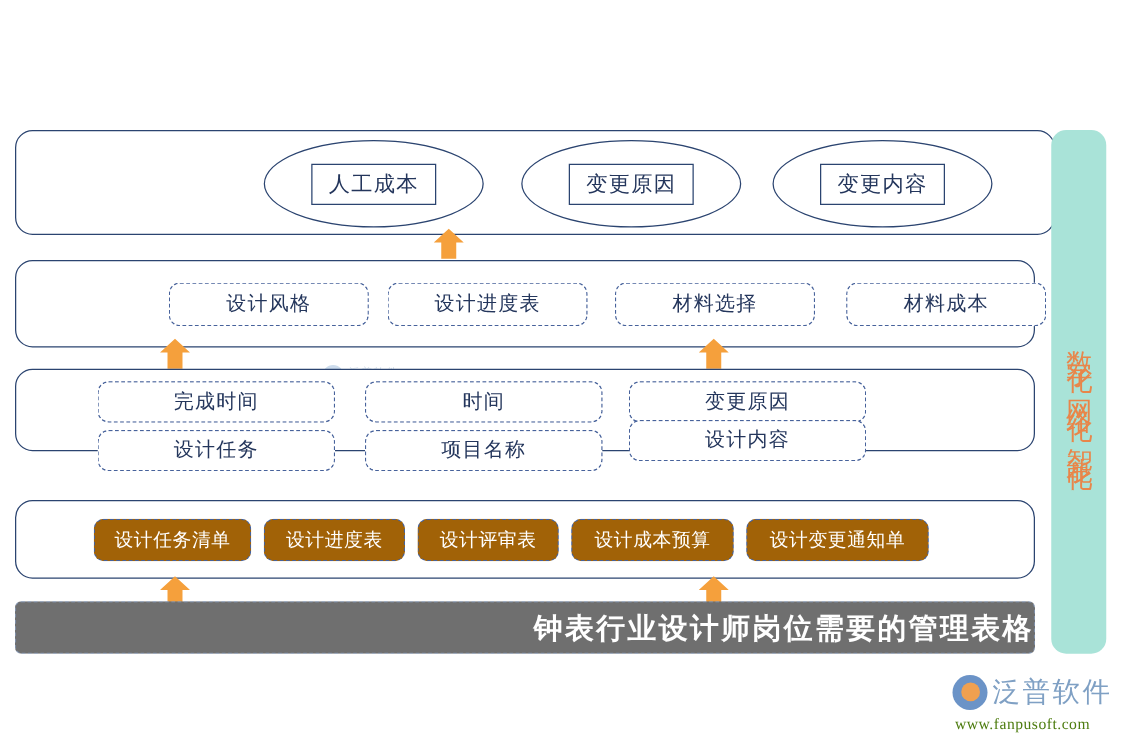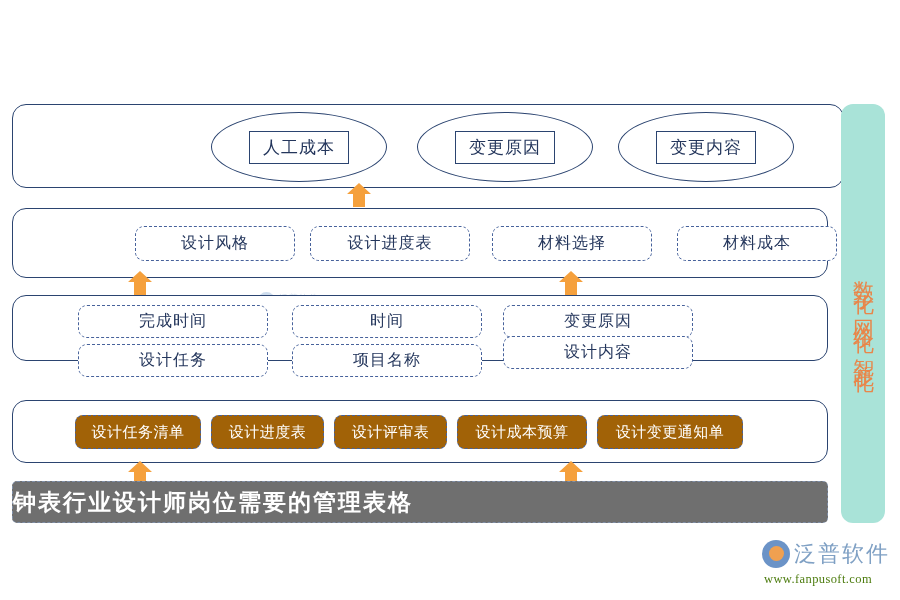--- a/index.html
+++ b/index.html
@@ -88,21 +88,21 @@
     font-size:15px;color:#ffffff;letter-spacing:.5px;
     box-sizing:border-box;white-space:nowrap;
   }
 
   
   #titlebar{
     position:absolute;left:12px;top:481px;width:816px;height:42px;
     background:#6f6f6f;
     border:1.5px dashed #7f8fa8;
     border-radius:5px;
-    display:flex;align-items:center;justify-content:flex-start;
+    display:flex;align-items:center;justify-content:flex-end;
     box-sizing:border-box;
   }
   #titlebar span{
     font-size:23px;color:#ffffff;font-weight:bold;letter-spacing:2px;
   }
 
   
   .arrow{
     position:absolute;width:26px;height:26px;
     pointer-events:none;

